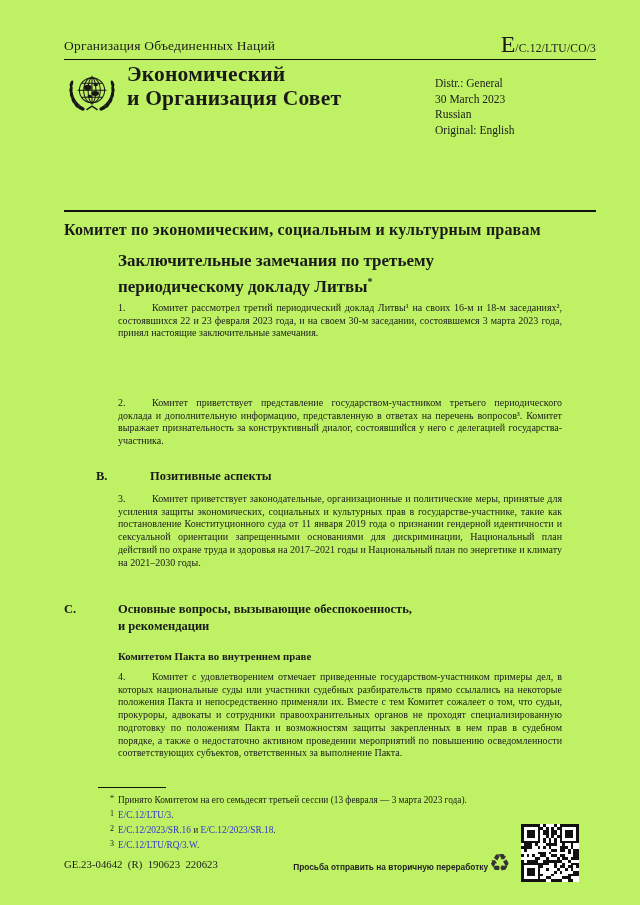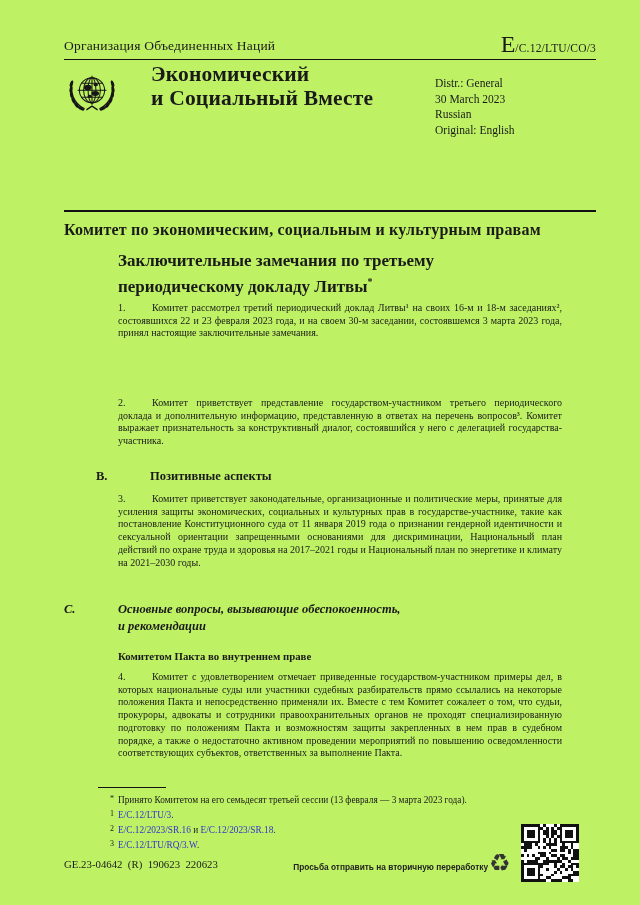--- a/index.html
+++ b/index.html
@@ -10,34 +10,34 @@
     font-family:"Liberation Serif","DejaVu Serif",serif;
     overflow:hidden;
   }
   
   .org-line { position:absolute; left:64px; top:38px; font-size:13.5px; letter-spacing:.2px; }
   .doc-symbol { position:absolute; right:44px; top:31px; display:flex; align-items:baseline; }
   .doc-symbol .big { font-size:24px; }
   .doc-symbol .rest { font-size:11.5px; letter-spacing:.2px; }
   .rule-thin { position:absolute; left:64px; width:532px; top:59px; border-top:1.6px solid #111; }
   .emblem { position:absolute; left:64px; top:66px; width:56px; height:56px; }
-  .council-title { position:absolute; left:127px; top:62px; font-weight:bold; font-size:21.5px; line-height:24px; letter-spacing:.2px;margin-left:24px; }
+  .council-title { position:absolute; left:127px; top:62px; font-weight:bold; font-size:21.5px; line-height:24px; letter-spacing:.2px; }
   .distr { position:absolute; left:435px; top:76px; font-size:11.5px; line-height:15.5px; }
   
   .rule-thick { position:absolute; left:64px; width:532px; top:210px; border-top:2.4px solid #111; }
   .committee { position:absolute; left:64px; top:221px; font-weight:bold; font-size:16px; letter-spacing:.2px; }
   .doc-title { position:absolute; left:118px; top:250px; font-weight:bold; font-size:17px; line-height:21px; }
   .doc-title sup { font-size:10px; }
   .para { position:absolute; left:118px; width:444px; font-size:10px; line-height:12.7px; text-align:justify; }
   .para .pnum { display:inline-block; width:34px; }
   .p1 { top:302px; } .p2 { top:397px; } .p3 { top:493px; } .p4 { top:671px; }
   .sec { position:absolute; left:64px; width:498px; font-weight:bold; font-size:12.5px; line-height:16.5px; }
   .sec .letter { display:inline-block; width:54px; vertical-align:top; }
   .sec .htxt { display:inline-block; width:430px; }
-  .secA { top:369px; } .secB { top:468px;margin-left:32px; } .secC { top:601px;font-style:italic; }
+  .secA { top:369px; } .secB { top:468px;margin-left:32px; } .secC { top:601px; }
   .subhead { position:absolute; left:118px; top:650px; font-weight:bold; font-size:10.8px; }
   
   .fn-sep { position:absolute; left:98px; width:68px; top:787px; border-top:1.2px solid #111; }
   .footnotes { position:absolute; left:104px; top:792px; width:470px; font-size:9.3px; line-height:13px; }
   .fn-row .marker { display:inline-block; width:14px; text-align:right; padding-right:4px; font-size:8px; vertical-align:2px; }
   .fn-row a { color:#3333cc; text-decoration:none; }
   
   .ge-line { position:absolute; left:64px; top:858px; font-size:10.8px; white-space:pre; }
   .recycle-note { position:absolute; left:230px; top:862px; width:258px; text-align:right;
     font-family:"Liberation Sans","DejaVu Sans",sans-serif; font-weight:bold; font-size:8.3px; color:#222; }
@@ -92,21 +92,21 @@
         <ellipse cx="52" cy="31" rx="1.6" ry="3.6" transform="rotate(6 52 31)"></ellipse>
         <ellipse cx="50" cy="37" rx="1.6" ry="3.6" transform="rotate(22 50 37)"></ellipse>
         <ellipse cx="46.5" cy="42" rx="1.6" ry="3.6" transform="rotate(40 46.5 42)"></ellipse>
         <ellipse cx="41.5" cy="45.5" rx="1.6" ry="3.6" transform="rotate(62 41.5 45.5)"></ellipse>
       </g>
     </svg>
   </div>
 
   <div class="council-title">
     <div>Экономический</div>
-    <div>и Социальный Вместе</div>
+    <div>и Организация Совет</div>
   </div>
 
   <div class="distr">
     <div>Distr.: General</div>
     <div>30 March 2023</div>
     <div>Russian</div>
     <div>Original: English</div>
   </div>
 
   <div class="rule-thick"></div>

